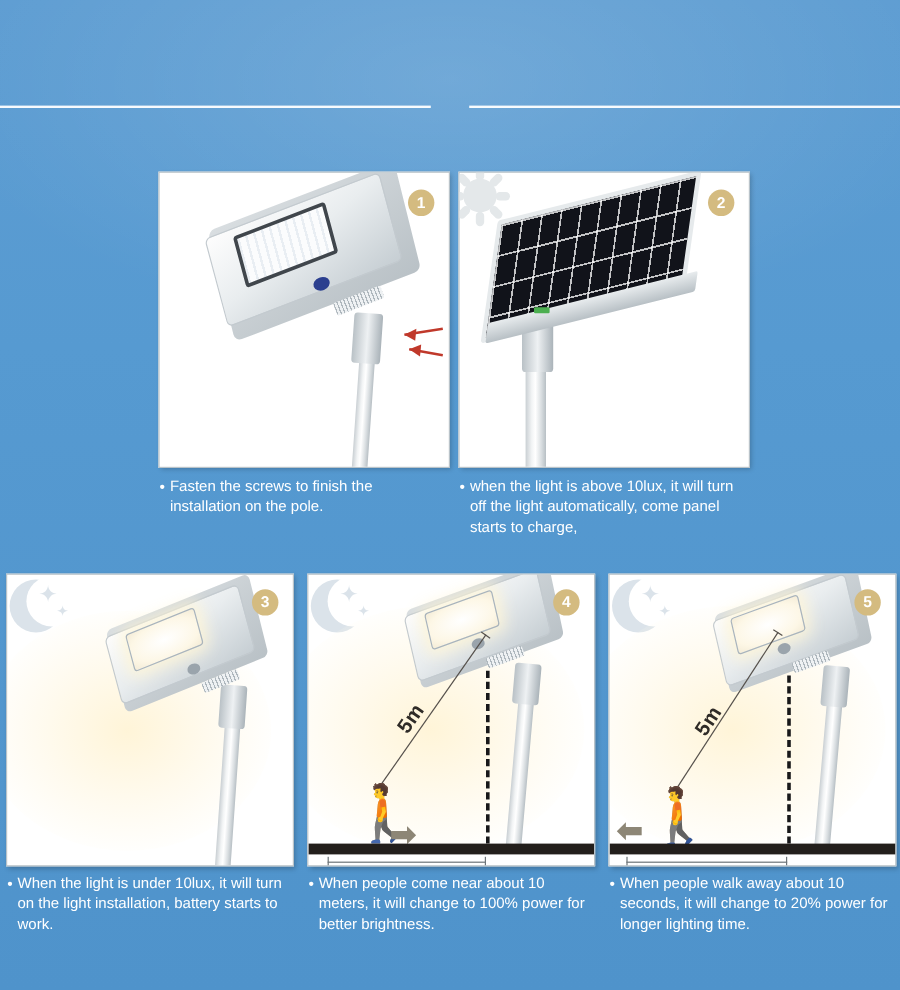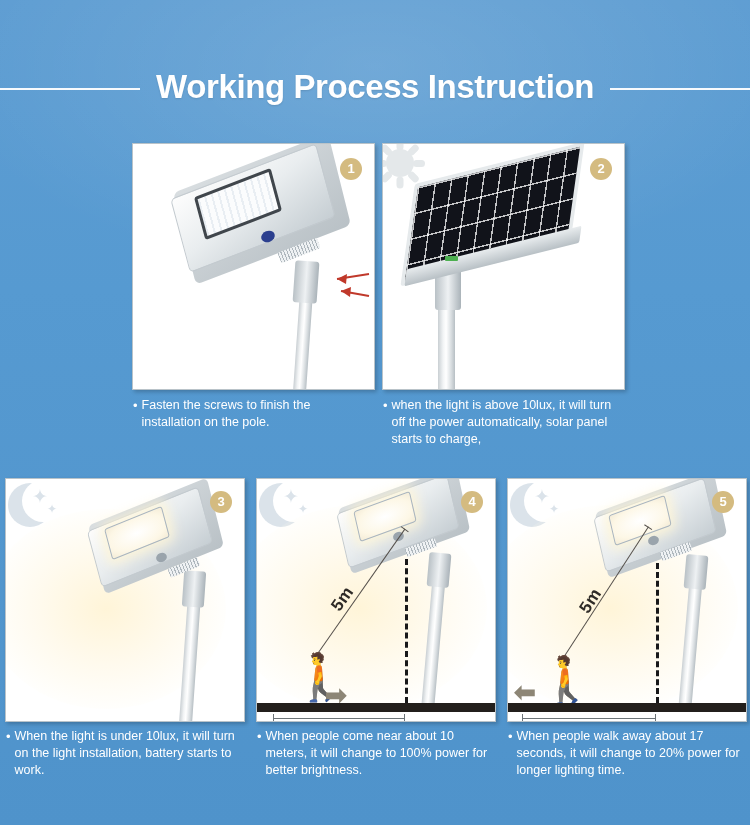--- a/index.html
+++ b/index.html
@@ -257,21 +257,20 @@
     font-size: 26px;
     font-weight: bold;
     line-height: 1;
   }
 </style>
 </head>
 <body>
 
 <div class="title-row">
   <div class="title-rule left"></div>
-  <div class="title-text">Working Process Instruction</div>
   <div class="title-rule right"></div>
 </div>
 
 <div class="card shadow" style="left:132px; top:143px; width:243px; height:247px;">
   <div class="badge" style="right:12px; top:14px;">1</div>
 
   <div class="lamp" style="left:0; top:0; width:243px; height:247px;">
     <div class="pole" style="left:167px; top:148px; width:13px; height:99px; transform:rotate(4deg); transform-origin:50% 0;"></div>
     <div class="bracket" style="left:161px; top:117px; width:24px; height:42px; transform:rotate(4deg);"></div>
     <div class="panel-top" style="left:46px; top:18px; width:166px; height:94px; transform:rotate(-21deg) skewX(-7deg); border-radius:6px;"></div>
@@ -318,21 +317,21 @@
   </div>
 </div>
 
 <div class="caption" style="left:133px; top:397px; width:230px;">
   <span class="dot">•</span>
   <span class="ctext">Fasten the screws to finish the installation on the pole.</span>
 </div>
 
 <div class="caption" style="left:383px; top:397px; width:245px;">
   <span class="dot">•</span>
-  <span class="ctext">when the light is above 10lux, it will turn off the power automatically, solar panel starts to charge,</span>
+  <span class="ctext">when the light is above 10lux, it will turn off the light automatically, come panel starts to charge,</span>
 </div>
 
 <div class="card shadow" style="left:5px; top:478px; width:240px; height:244px;">
   <div class="badge" style="right:12px; top:12px;">3</div>
 
   <div class="moon" style="left:2px; top:4px;">
     <div class="crescent"></div>
     <div class="bite"></div>
   </div>
   <div class="star" style="left:26px; top:8px; font-size:19px;">✦</div>
@@ -424,14 +423,14 @@
   <span class="ctext">When the light is under 10lux, it will turn on the light installation, battery starts to work.</span>
 </div>
 
 <div class="caption" style="left:257px; top:728px; width:238px;">
   <span class="dot">•</span>
   <span class="ctext">When people come near about 10 meters, it will change to 100% power for better brightness.</span>
 </div>
 
 <div class="caption" style="left:508px; top:728px; width:238px;">
   <span class="dot">•</span>
-  <span class="ctext">When people walk away about 17 seconds, it will change to 20% power for longer lighting time.</span>
+  <span class="ctext">When people walk away about 10 seconds, it will change to 20% power for longer lighting time.</span>
 </div>
 
 </body></html>

